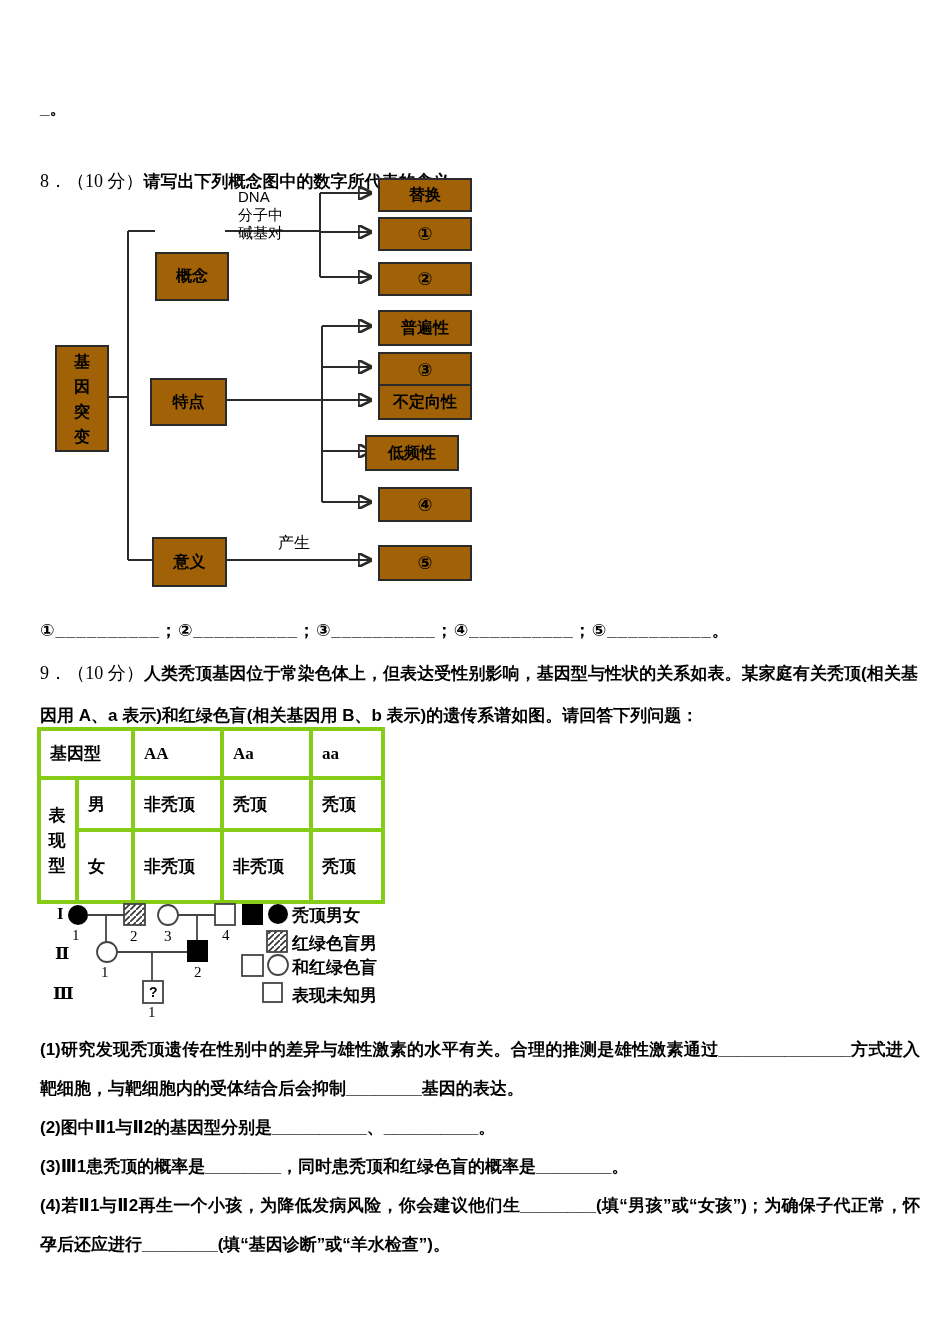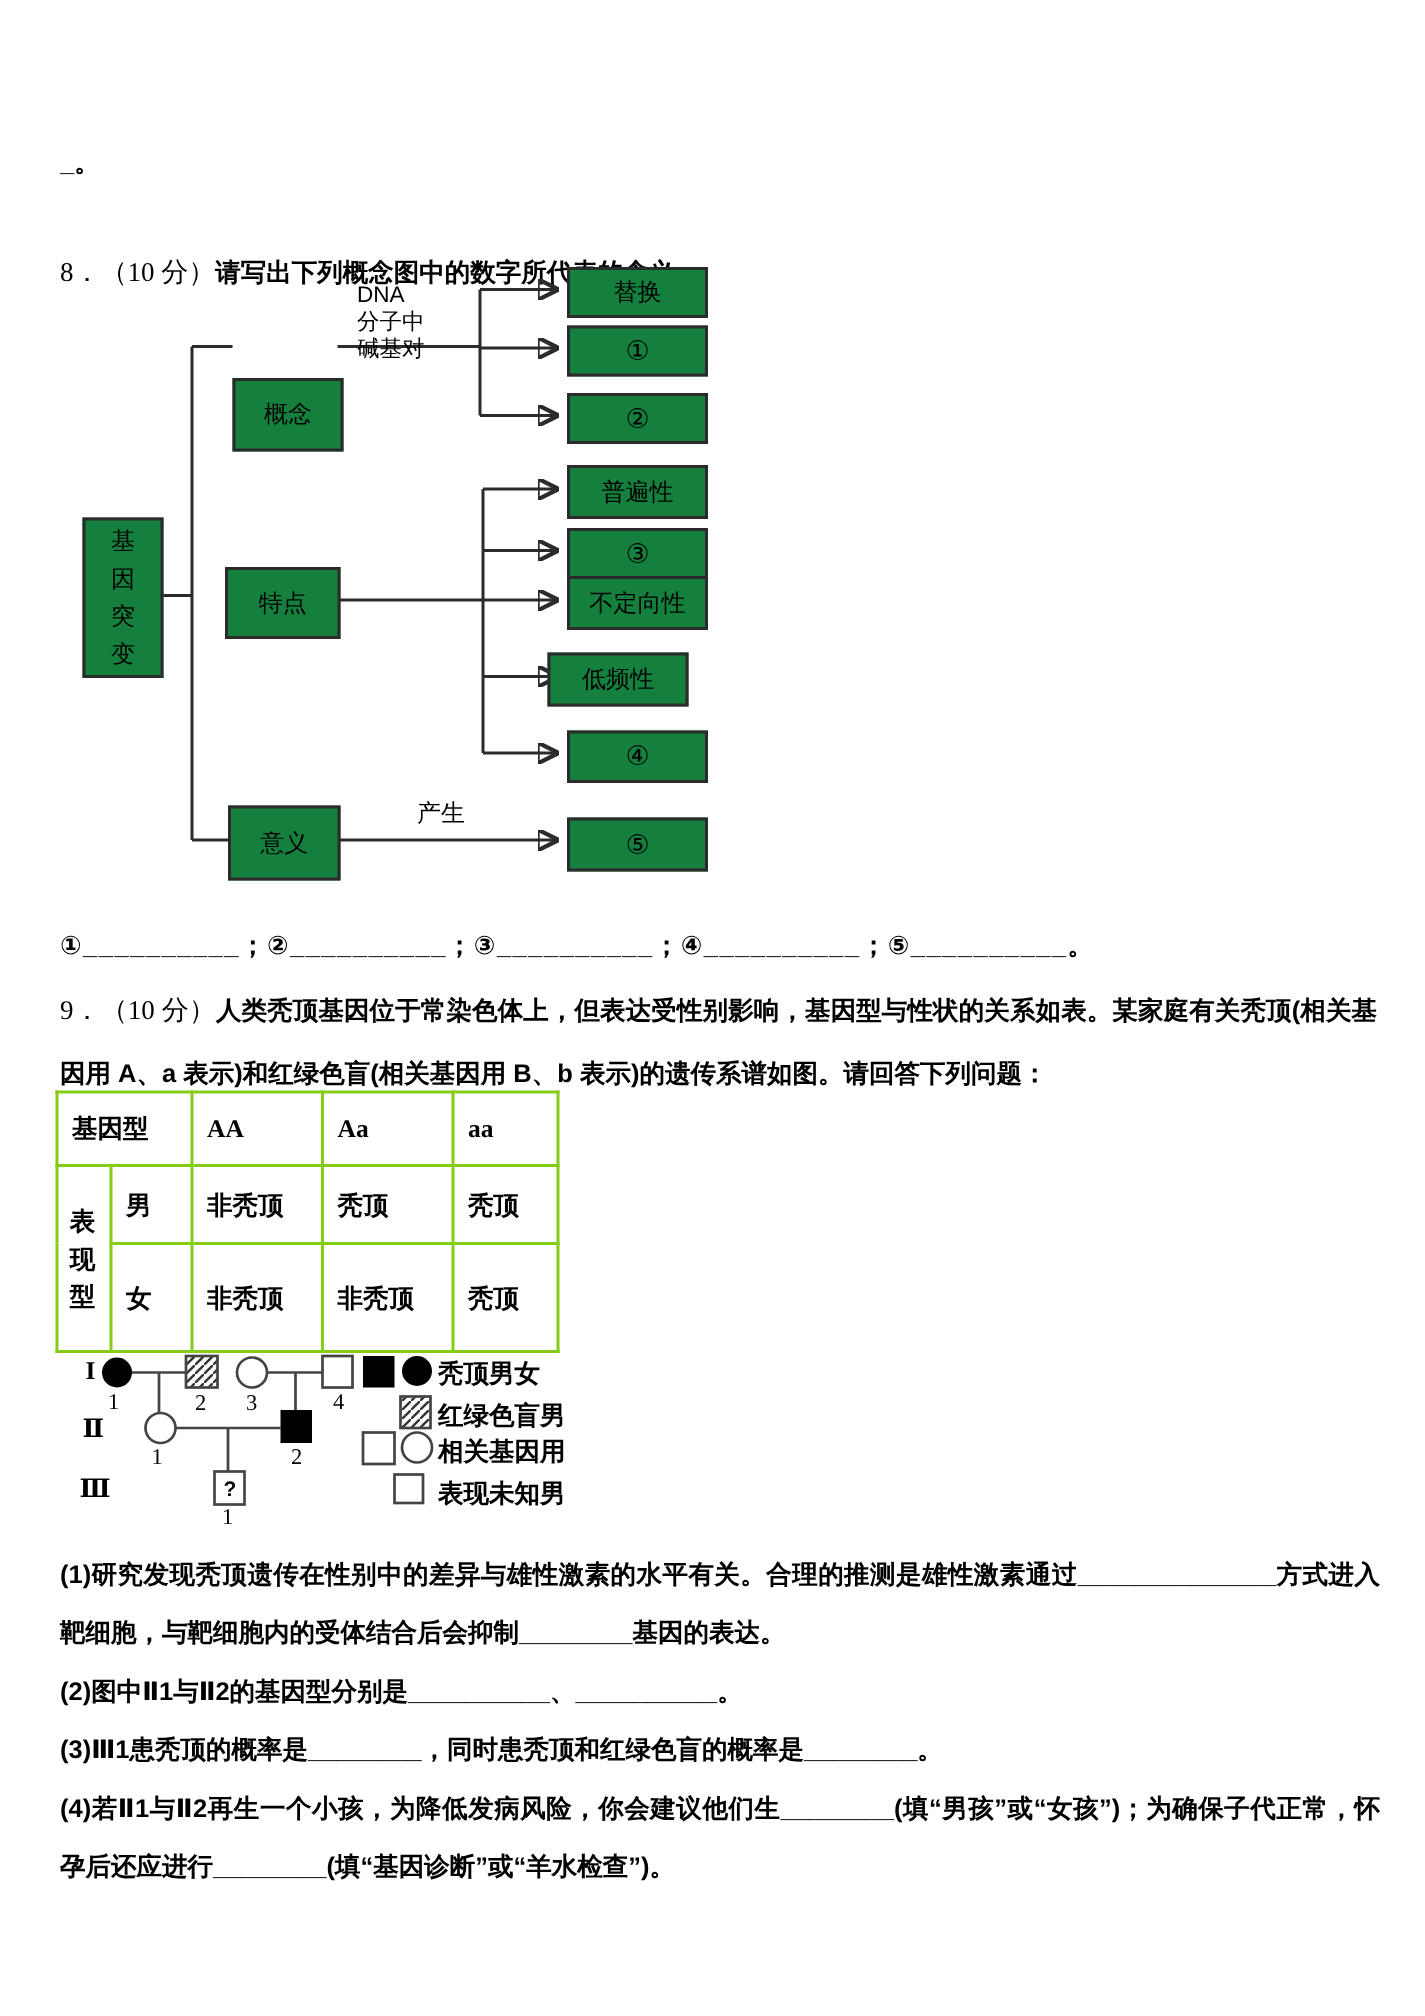--- a/index.html
+++ b/index.html
@@ -3,30 +3,30 @@
 <meta charset="utf-8">
 <style>
   html,body{margin:0;padding:0;background:#ffffff;}
   .page{position:relative;width:950px;height:1344px;background:#fff;overflow:hidden;
         font-family:"Liberation Sans","DejaVu Sans",sans-serif;color:#000;}
   .abs{position:absolute;}
   .txt{font-size:17px;font-weight:700;line-height:1.35;}
   .serif{font-family:"Liberation Serif","DejaVu Serif",serif;font-weight:400;}
   .para{font-size:17px;font-weight:700;line-height:39px;text-align:justify;}
   
-  .dbox{position:absolute;border:2px solid #2b2b2b;background:#15803d;display:flex;
-        align-items:center;justify-content:center;font-size:16px;font-weight:400;}
+  .dbox{position:absolute;border:2px solid #2b2b2b;background:#a16207;display:flex;
+        align-items:center;justify-content:center;font-size:16px;font-weight:700;}
   .vert{width:26px;word-break:break-all;line-height:25px;text-align:center;}
   .edge-label{position:absolute;font-size:15px;font-weight:400;white-space:pre-line;
               text-align:left;line-height:18px;}
   svg{display:block;}
   .lines path, .lines line{stroke:#2b2b2b;stroke-width:2;fill:none;}
   
   table.geno{border-collapse:collapse;}
-  table.geno td{border:2px solid #84cc16;font-size:17px;font-weight:700;
+  table.geno td{border:4px solid #84cc16;font-size:17px;font-weight:700;
                 padding:0 0 0 9px;vertical-align:middle;}
   td.gcol{font-family:Liberation Serif, serif;font-weight:700;}
   .phen{display:flex;flex-direction:column;justify-content:space-around;height:112px;
         align-items:center;padding-right:8px;}
   
   .ped-label{position:absolute;font-family:"Liberation Serif","DejaVu Serif",serif;
              font-weight:700;font-size:17px;}
   .ped-num{position:absolute;font-family:"Liberation Serif","DejaVu Serif",serif;
            font-weight:400;font-size:15px;}
   .leg-txt{position:absolute;font-size:17px;font-weight:700;}
@@ -176,21 +176,21 @@
     <span class="ped-num" style="left:90px;top:30px;">2</span>
     <span class="ped-num" style="left:124px;top:30px;">3</span>
     <span class="ped-num" style="left:182px;top:29px;">4</span>
     <span class="ped-num" style="left:61px;top:66px;">1</span>
     <span class="ped-num" style="left:154px;top:66px;">2</span>
     <span class="ped-num" style="left:108px;top:106px;">1</span>
     <span class="qmark" style="left:109px;top:86px;">?</span>
 
     <span class="leg-txt" style="left:252px;top:6px;">秃顶男女</span>
     <span class="leg-txt" style="left:252px;top:34px;">红绿色盲男</span>
-    <span class="leg-txt" style="left:252px;top:58px;">相关基因用</span>
+    <span class="leg-txt" style="left:252px;top:58px;">和红绿色盲</span>
     <span class="leg-txt" style="left:252px;top:86px;">表现未知男</span>
   </div>
 
   <div class="abs" style="left:40px;top:1030px;width:880px;">
     <div class="para">(1)研究发现秃顶遗传在性别中的差异与雄性激素的水平有关。合理的推测是雄性激素通过______________方式进入靶细胞，与靶细胞内的受体结合后会抑制________基因的表达。</div>
     <div class="para">(2)图中Ⅱ1与Ⅱ2的基因型分别是__________、__________。</div>
     <div class="para">(3)Ⅲ1患秃顶的概率是________，同时患秃顶和红绿色盲的概率是________。</div>
     <div class="para">(4)若Ⅱ1与Ⅱ2再生一个小孩，为降低发病风险，你会建议他们生________(填“男孩”或“女孩”)；为确保子代正常，怀孕后还应进行________(填“基因诊断”或“羊水检查”)。</div>
   </div>
 

